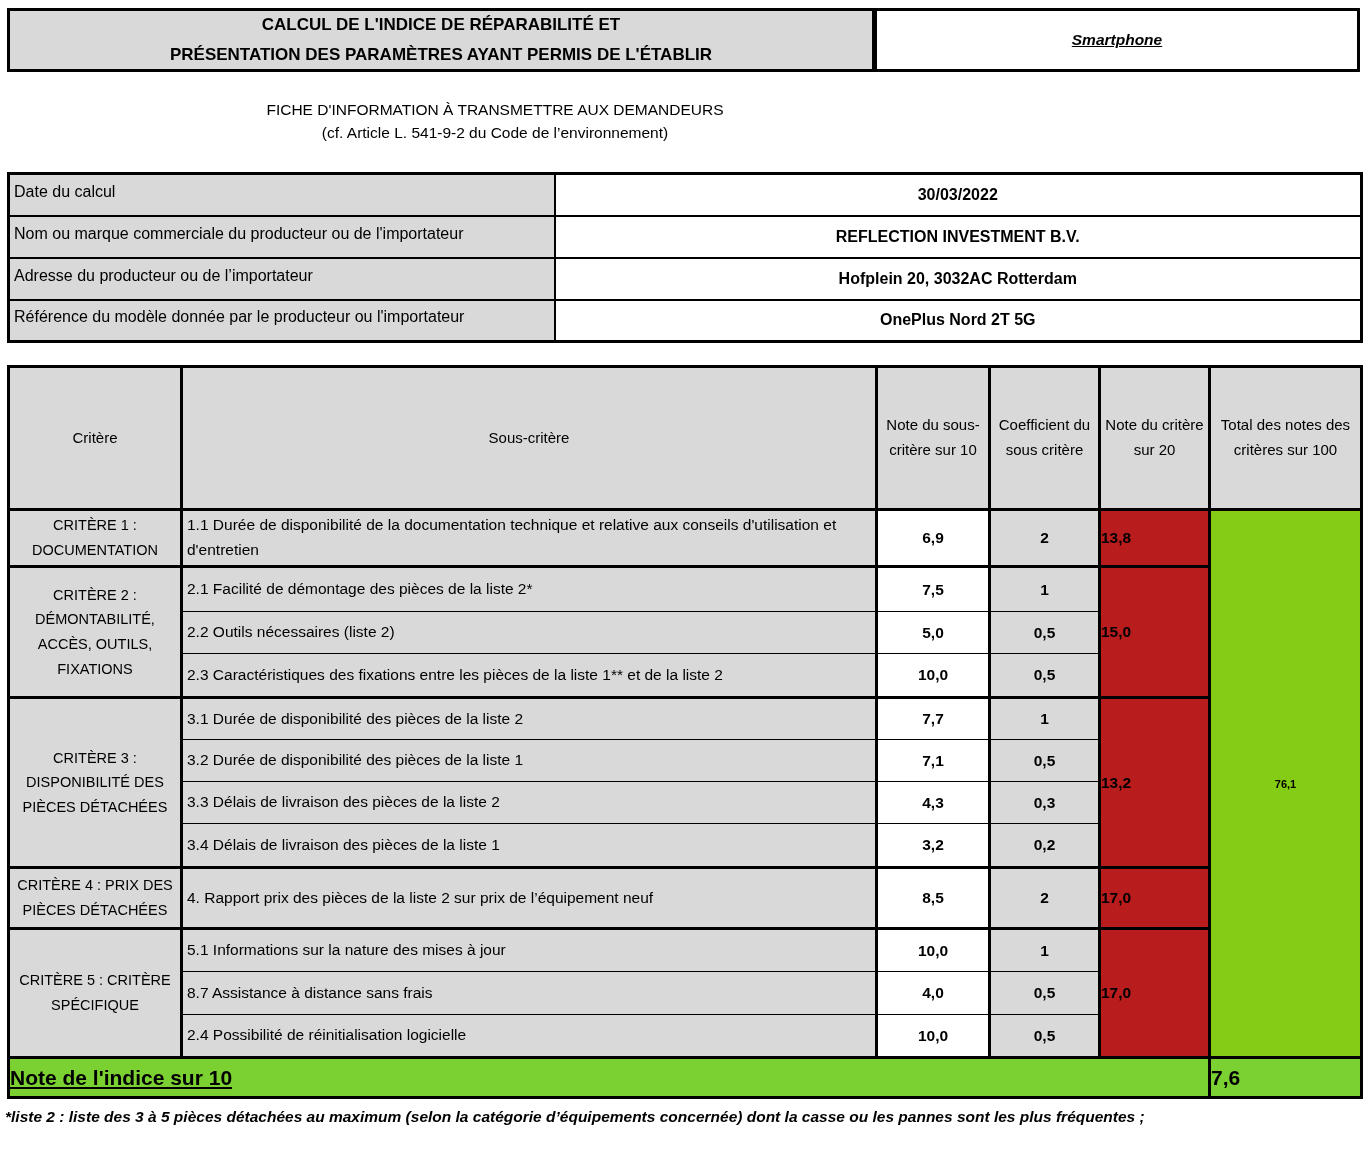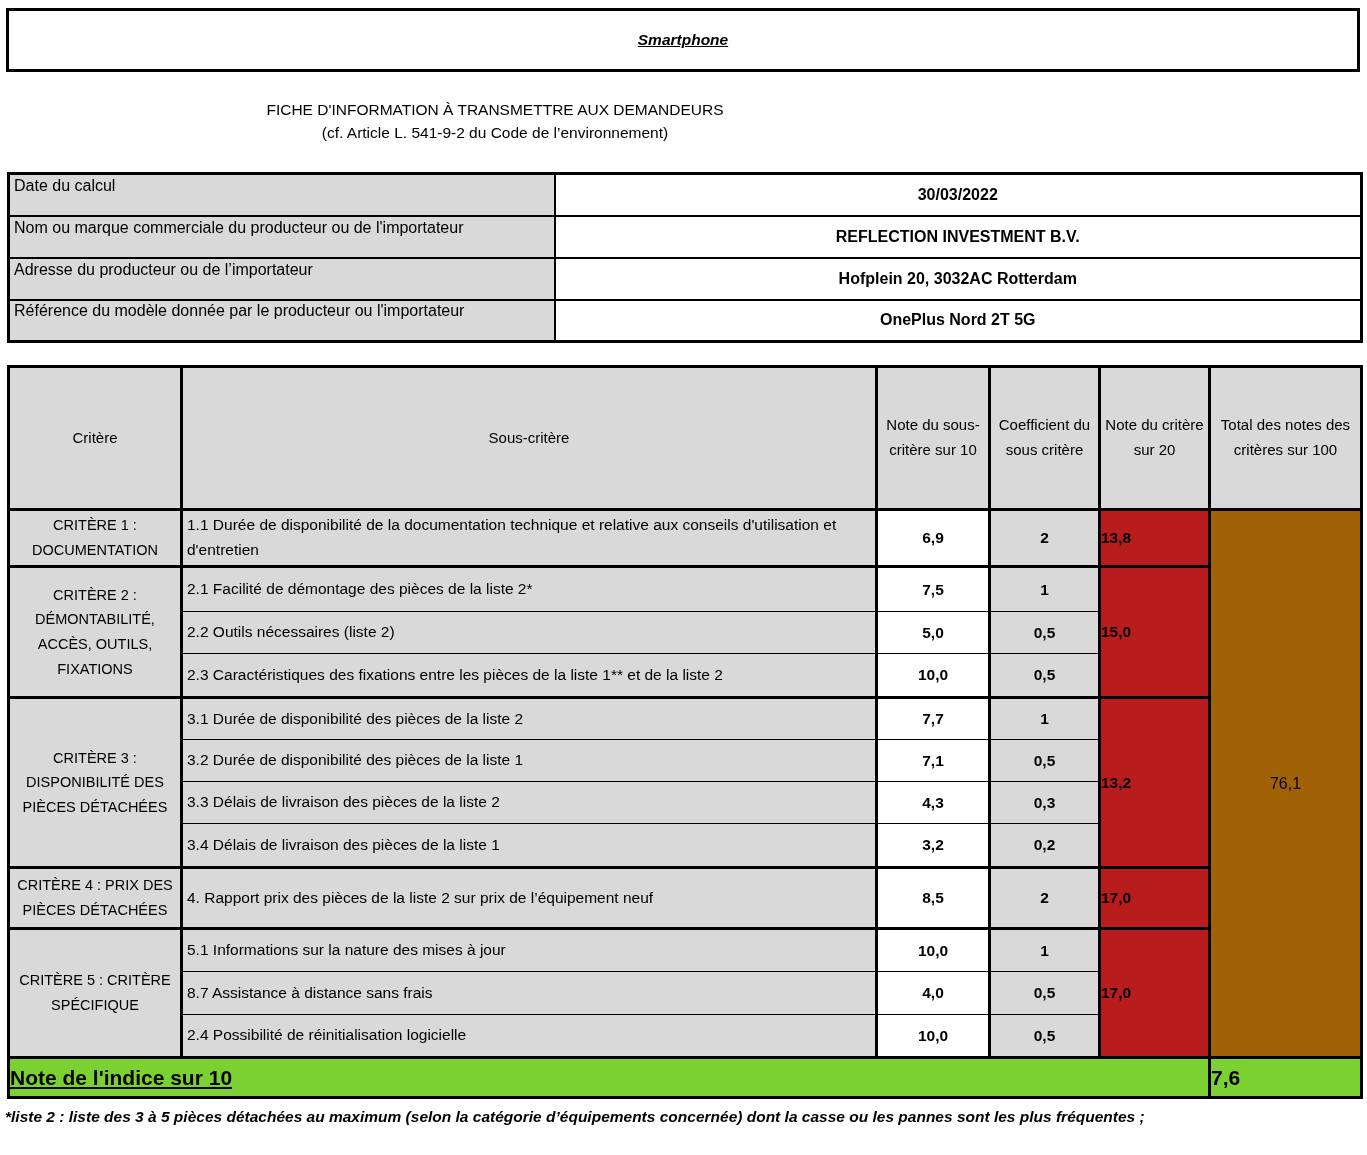--- a/index.html
+++ b/index.html
@@ -34,21 +34,21 @@
 
   
   .subtitle { position: absolute; top: 98px; left: 0; width: 990px; text-align: center; }
   .subtitle .l1 { font-weight: normal; font-size: 15.5px; line-height: 23px; }
   .subtitle .l2 { font-weight: normal; font-size: 15.5px; line-height: 23px; }
 
   
   table { border-collapse: collapse; table-layout: fixed; }
   .info { position: absolute; top: 172px; left: 7px; width: 1353px; border: 3px solid #000; }
   .info td { border: 2px solid #000; height: 42px; font-size: 16px; }
-  .info td.lbl { background: #d9d9d9; vertical-align: bottom; text-align: left; padding: 0 0 20px 4px; }
+  .info td.lbl { background: #d9d9d9; vertical-align: bottom; text-align: left; padding: 0 0 14px 4px; }
   .info td.val { background: #ffffff; vertical-align: middle; text-align: center; font-weight: bold; }
 
   
   .score { position: absolute; top: 365px; left: 7px; width: 1353px; border: 3px solid #000; }
   .score th, .score td {
     border: 1px solid #000;
     border-left: 3px solid #000;
     border-right: 3px solid #000;
     vertical-align: middle;
   }
@@ -61,39 +61,43 @@
   .score td.crit {
     background: #d9d9d9; text-align: center; font-size: 14.5px; line-height: 1.7; padding: 0 3px;
   }
   .score td.sub {
     background: #d9d9d9; text-align: left; font-size: 15.5px; line-height: 1.6;
     padding: 0 6px 0 4px;
   }
   .score td.note10 { background: #ffffff; text-align: center; font-weight: bold; font-size: 15.5px; }
   .score td.coeff  { background: #d9d9d9; text-align: center; font-weight: bold; font-size: 15.5px; }
   .score td.note20 { background: #b91c1c; text-align: left; font-weight: bold; font-size: 15.5px; }
-  .score td.total  { background: #a16207; text-align: center; font-weight: normal; font-size: 16px; }
+  .score td.total  { background: #84cc16; text-align: center; font-weight: bold; font-size: 11px; }
   .score tr.gtop td { border-top: 3px solid #000; }
   .score tr.final td {
     background: #7cd132; border-top: 3px solid #000; border-bottom: 3px solid #000;
     font-weight: bold; font-size: 21px; height: 40px;
   }
   .score tr.final td.flabel { text-align: left; padding-right: 28px; text-decoration: underline; }
   .score tr.final td.fvalue { text-align: left; }
 
   
   .footnotes { position: absolute; top: 1105px; left: 5px; width: 1358px; }
   .footnotes div { font-style: italic; font-weight: bold; font-size: 15.5px; line-height: 23px; }
 </style>
 </head>
 <body>
 
 <div class="page">
 
   <div class="header-band">
+    <div class="title-box">
+      <div>CALCUL DE L'INDICE DE RÉPARABILITÉ ET</div>
+      <div>PRÉSENTATION DES PARAMÈTRES AYANT PERMIS DE L'ÉTABLIR</div>
+    </div>
     <div class="category-box">
       <span>Smartphone</span>
     </div>
   </div>
 
   <div class="subtitle">
     <div class="l1">FICHE D'INFORMATION À TRANSMETTRE AUX DEMANDEURS</div>
     <div class="l2">(cf. Article L. 541-9-2 du Code de l’environnement)</div>
   </div>
 

